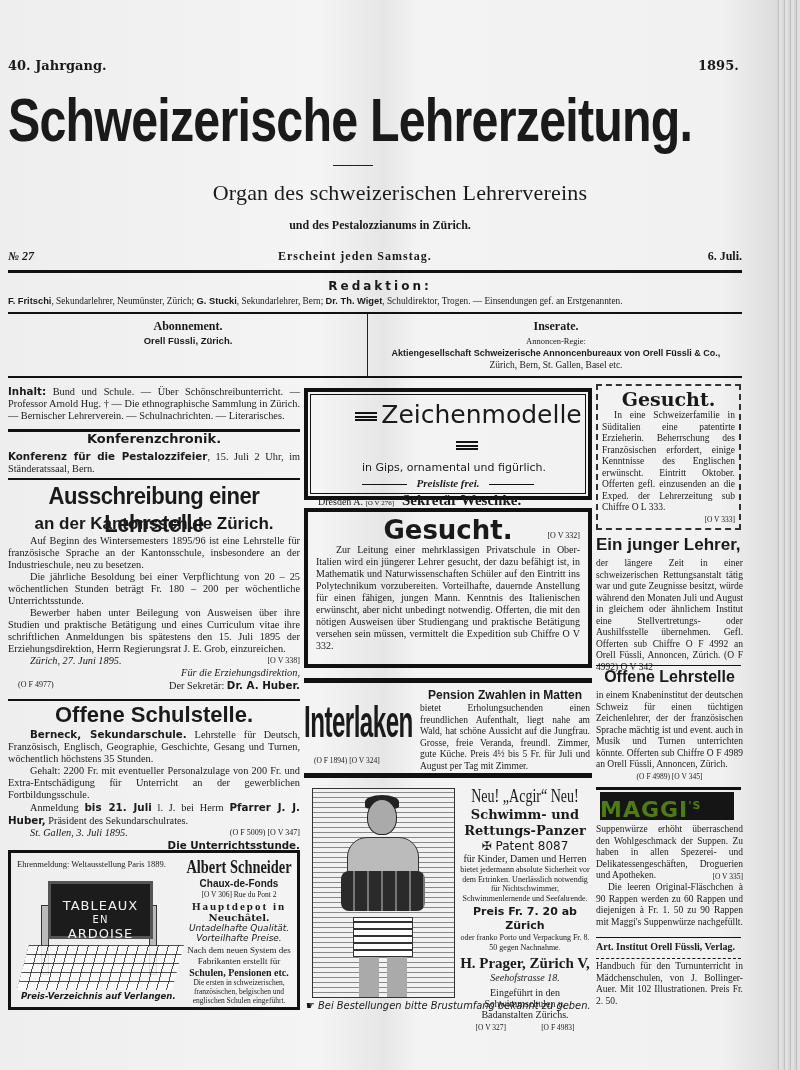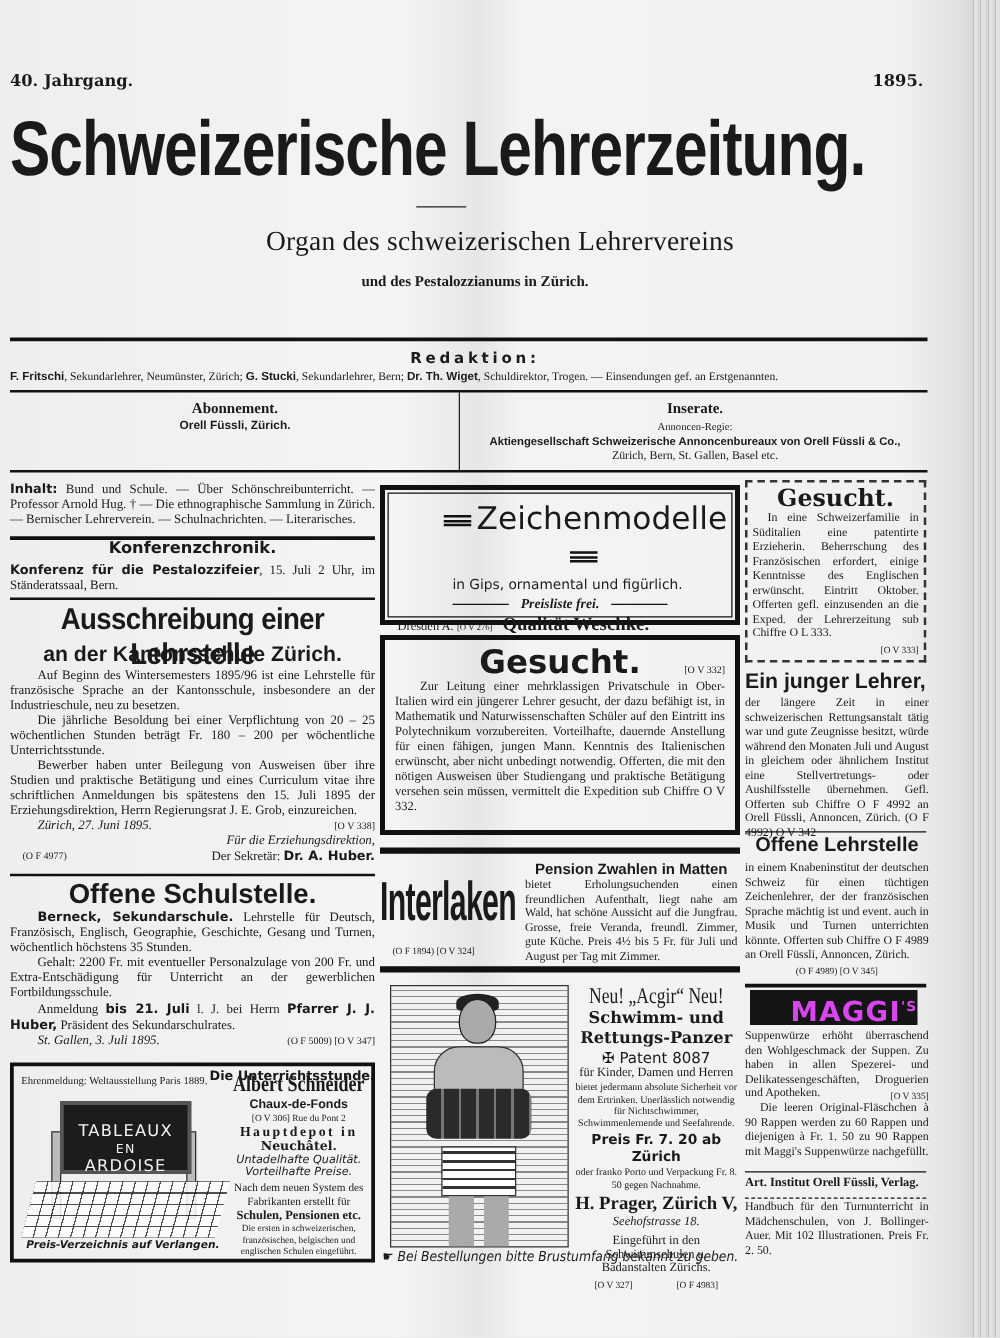--- a/index.html
+++ b/index.html
@@ -50,21 +50,21 @@
   .redaktion-t b { font-family: "Liberation Sans", sans-serif; }
 
   .abo { left: 8px; top: 317px; width: 360px; height: 58px; text-align: center; font: 9.5px "Liberation Serif", serif; line-height: 12px; }
   .ins { left: 370px; top: 317px; width: 372px; height: 58px; text-align: center; font: 9.5px "Liberation Serif", serif; line-height: 12px; }
   .box-h { font: bold 12px "Liberation Serif", serif; margin-top: 2px; margin-bottom: 1px; }
   .vrule { left: 367px; top: 314px; height: 62px; border-left: 1px solid #222; }
 
   
   .lcol { left: 8px; width: 292px; font: 10.3px "Liberation Serif", serif; line-height: 12px; text-align: justify; }
   .inhalt { top: 385px; }
-  .sans-b { font-family: "DejaVu Sans", sans-serif; font-weight: bold; margin-top: 16px; }
+  .sans-b { font-family: "DejaVu Sans", sans-serif; font-weight: bold; }
   .konf-h { top: 431px; text-align: center; font: bold 13px "DejaVu Sans", sans-serif; }
   .konf-t { top: 450px; }
   .aus-h1 { top: 482px; width: 292px; text-align: center; font: bold 24px "Liberation Sans", sans-serif; letter-spacing: -.5px; transform: scaleX(.92); transform-origin: center top; }
   .aus-h2 { top: 514px; text-align: center; font: bold 17px "Liberation Sans", sans-serif; }
   .aus-body { top: 535px; }
   .aus-body p { text-indent: 22px; }
   .right { text-align: right; }
   .italic { font-style: italic; }
   .offene-h { top: 702px; text-align: center; font: bold 22px "Liberation Sans", sans-serif; }
   .offene-body { top: 728px; }
@@ -135,39 +135,44 @@
   .brust { position: absolute; left: 2px; top: 216px; width: 286px; font: italic 11px "DejaVu Sans", sans-serif; white-space: nowrap; transform: scaleX(.9); transform-origin: left top; }
 
   
   .rcol { left: 596px; width: 147px; font: 9.5px "Liberation Serif", serif; line-height: 11.5px; text-align: justify; }
   .gesucht2 { left: 596px; top: 384px; width: 145px; height: 146px; border: 2px dashed #333; padding: 2px 4px; font: 9.5px "Liberation Serif", serif; line-height: 11.5px; text-align: justify; }
   .gesucht2-h { text-align: center; font: bold 19px "DejaVu Serif", serif; line-height: 22px; }
   .lehrer-h { top: 535px; font: bold 17px "Liberation Sans", sans-serif; white-space: nowrap; }
   .lehrer-t { top: 558px; }
   .offl-h { top: 668px; text-align: center; font: bold 16px "Liberation Sans", sans-serif; }
   .offl-t { top: 690px; }
-  .maggi-logo { left: 600px; top: 792px; width: 134px; height: 28px; background: #151515; color: #d946ef; font: bold 22px "DejaVu Sans", sans-serif; text-align: right; line-height: 28px; letter-spacing: 1px; }
+  .maggi-logo { left: 600px; top: 792px; width: 134px; height: 28px; background: #151515; color: #4d7c0f; font: bold 22px "DejaVu Sans", sans-serif; text-align: left; line-height: 28px; letter-spacing: 1px; }
   .maggi-logo sup { font-size: 11px; vertical-align: 8px; }
   .maggi-t { top: 824px; }
   .orell-h { top: 941px; font: bold 10px "Liberation Serif", serif; text-align: left; white-space: nowrap; }
   .orell-t { top: 961px; font-size: 9.5px; }
   .hr { position: absolute; border-top: 1px solid #111; }
 </style>
 </head>
 <body>
 
 <div class="page">
   <div class="edge"></div>
 
   <div class="abs jahrgang">40. Jahrgang.</div>
   <div class="abs year">1895.</div>
   <div class="abs title">Schweizerische Lehrerzeitung.</div>
   <div class="abs title-rule"></div>
   <div class="abs subtitle">Organ des schweizerischen Lehrervereins</div>
   <div class="abs subtitle2">und des Pestalozzianums in Zürich.</div>
+  <div class="abs issue-row">
+    <span class="issue-no">№ 27</span>
+    <span class="issue-freq">Erscheint jeden Samstag.</span>
+    <span class="issue-date">6. Juli.</span>
+  </div>
   <div class="abs thick-rule" style="top:270px"></div>
 
   <div class="abs redaktion-h">Redaktion:</div>
   <div class="abs redaktion-t">
     <b>F. Fritschi</b><span>, Sekundarlehrer, Neumünster, Zürich; </span><b>G. Stucki</b><span>, Sekundarlehrer, Bern; </span><b>Dr. Th. Wiget</b><span>, Schuldirektor, Trogen. — Einsendungen gef. an Erstgenannten.</span>
   </div>
   <div class="abs thick-rule" style="top:312px;border-top-width:2px"></div>
 
   <div class="abs abo">
     <div class="box-h">Abonnement.</div>
@@ -246,21 +251,21 @@
       <div style="margin-top:2px">Nach dem neuen System des Fabrikanten erstellt für</div>
       <div style="font:bold 10px 'Liberation Serif',serif">Schulen, Pensionen etc.</div>
       <div style="font-size:7.5px;line-height:9px">Die ersten in schweizerischen, französischen, belgischen und englischen Schulen eingeführt.</div>
     </div>
   </div>
 
   <div class="abs zeichen">
     <div class="zeichen-h"><span class="bars"></span><span>Zeichenmodelle</span><span class="bars"></span></div>
     <div class="zeichen-s">in Gips, ornamental und figürlich.</div>
     <div class="zeichen-p"><span class="ln"></span><span>Preisliste frei.</span><span class="ln"></span></div>
-    <div class="zeichen-f"><span>Dresden A.</span> <span style="font-size:7px">[O V 276]</span><b>Qualität Weschke.</b></div>
+    <div class="zeichen-f"><span>Dresden A.</span> <span style="font-size:7px">[O V 276]</span><b>Sekretär Weschke.</b></div>
   </div>
 
   <div class="abs gesucht1">
     <div class="gesucht1-h"><span>Gesucht.</span><span class="ref">[O V 332]</span></div>
     <div style="text-indent:20px">Zur Leitung einer mehrklassigen Privatschule in Ober-Italien wird ein jüngerer Lehrer gesucht, der dazu befähigt ist, in Mathematik und Naturwissenschaften Schüler auf den Eintritt ins Polytechnikum vorzubereiten. Vorteilhafte, dauernde Anstellung für einen fähigen, jungen Mann. Kenntnis des Italienischen erwünscht, aber nicht unbedingt notwendig. Offerten, die mit den nötigen Ausweisen über Studiengang und praktische Betätigung versehen sein müssen, vermittelt die Expedition sub Chiffre O V 332.</div>
   </div>
 
   <div class="abs inter">
     <div class="inter-word">Interlaken</div>
     <div class="inter-refs">(O F 1894)   [O V 324]</div>

